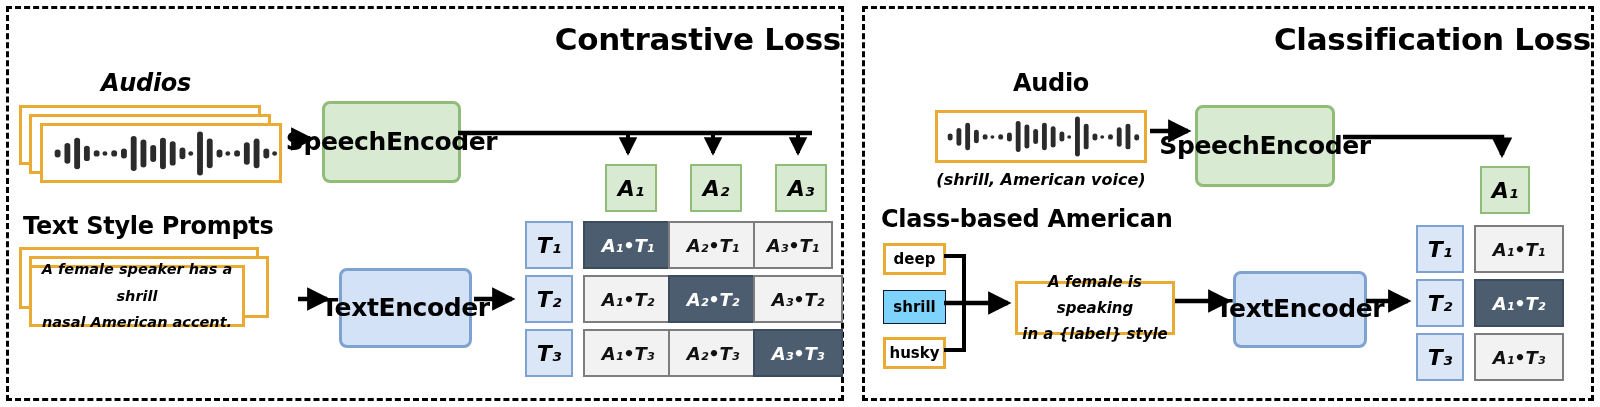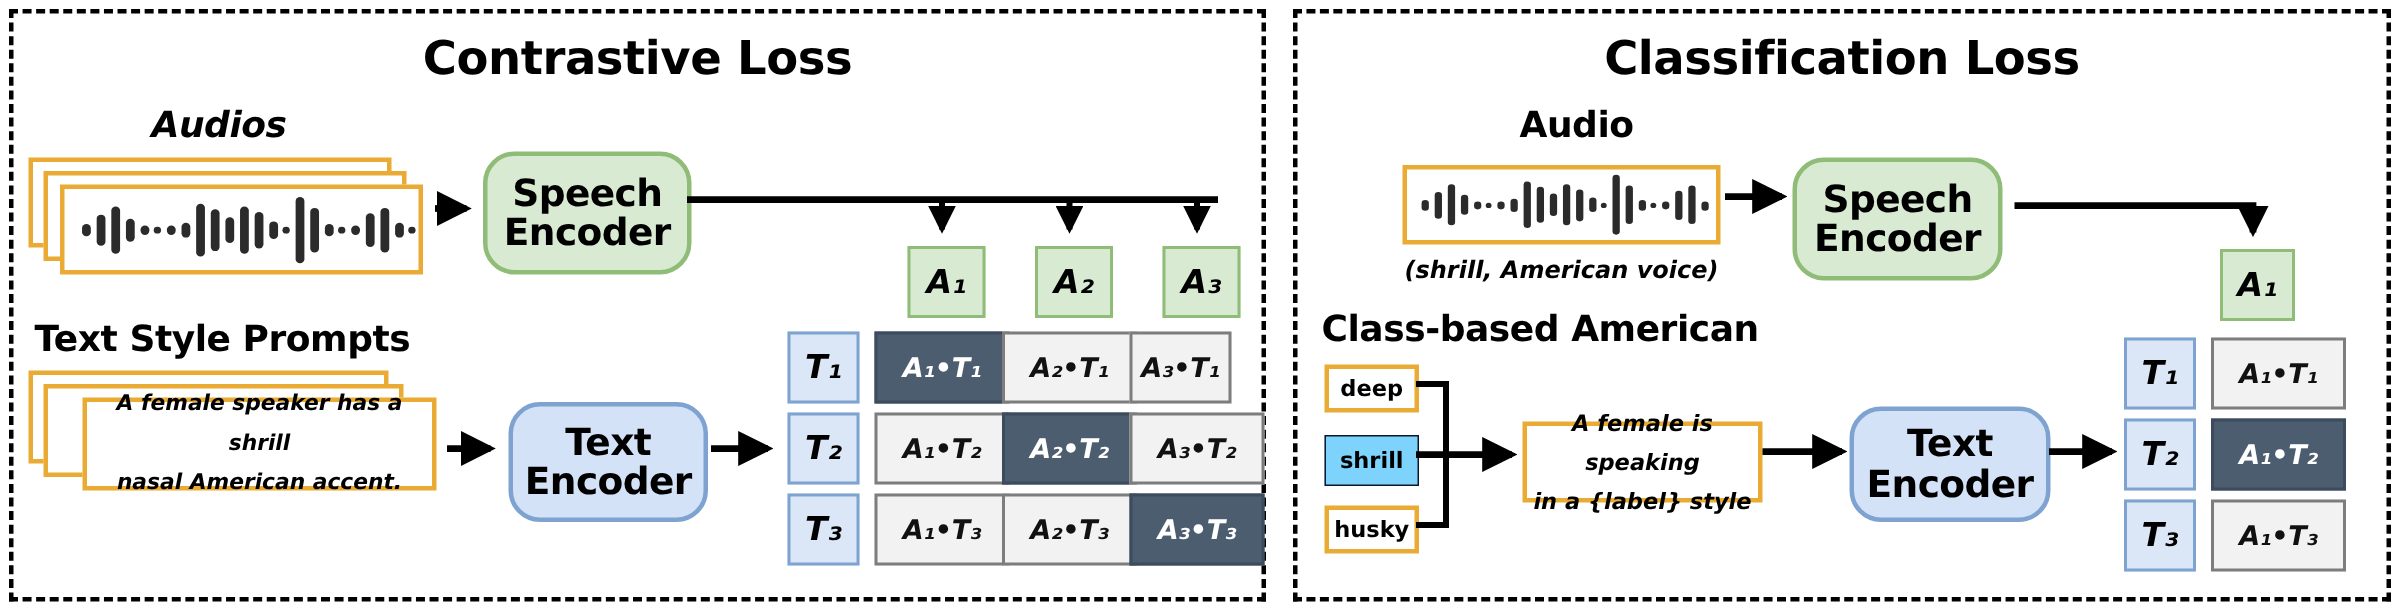--- a/index.html
+++ b/index.html
@@ -17,21 +17,21 @@
     height: 395px;
     border: 3px dashed #000000;
     background: #ffffff;
   }
   #panel-left  { left: 6px;   width: 838px; }
   #panel-right { left: 862px; width: 732px; }
 
   .panel-title {
     position: absolute;
     width: 100%;
-    text-align: center;
+    text-align: right;
     font-size: 31px;
     font-weight: bold;
     letter-spacing: -0.3px;
     color: #000;
     white-space: nowrap;
   }
 
   .section-label {
     position: absolute;
     font-size: 24px;
@@ -46,26 +46,26 @@
   .audio-card {
     position: absolute;
     background: #ffffff;
     border: 3px solid #e9ab33;
   }
   .wave { position: absolute; left: 0; top: 0; width: 100%; height: 100%; }
 
   
   .encoder {
     position: absolute;
-    display: flex; flex-direction: column;
+    display: flex; flex-direction: row;
     align-items: center; justify-content: center;
     font-size: 25px; font-weight: bold; line-height: 1.05;
     letter-spacing: -0.4px;
     color: #000;
-    border-radius: 21px;
+    border-radius: 8px;
   }
   .enc-speech { background: #d9ead3; border: 3px solid #8fbc76; }
   .enc-text   { background: #d4e2f7; border: 3px solid #7fa3d0; }
 
   
   .prompt-stack { position: absolute; }
   .prompt-card {
     position: absolute;
     background: #ffffff;
     border: 3px solid #e9ab33;
@@ -174,21 +174,21 @@
     <div class="encoder enc-speech" style="left:313px;top:92px;width:139px;height:82px;">
       <span>Speech</span>
       <span>Encoder</span>
     </div>
 
     <div class="section-label" style="top:203px;left:14px;">Text Style Prompts</div>
 
     <div class="prompt-stack" style="left:10px;top:238px;width:275px;height:100px;">
       <div class="prompt-card" style="left:0px; top:0px; width:240px;height:62px;"></div>
       <div class="prompt-card" style="left:10px;top:9px; width:240px;height:62px;"></div>
-      <div class="prompt-card" style="left:36px;top:18px;width:236px;height:62px;">
+      <div class="prompt-card" style="left:10px;top:18px;width:216px;height:62px;">
         <span>A female speaker has a shrill</span>
         <span>nasal American accent.</span>
       </div>
     </div>
 
     <div class="encoder enc-text" style="left:330px;top:259px;width:133px;height:80px;">
       <span>Text</span>
       <span>Encoder</span>
     </div>
 
@@ -211,21 +211,21 @@
     <div class="tbox" style="left:516px;top:320px;width:48px;height:48px;">
       <span>T₃</span>
     </div>
 
     <div class="cell on" style="left:574px;top:212px;width:90px;height:48px;">
         <span>A₁•T₁</span>
       </div>
     <div class="cell off" style="left:659px;top:212px;width:90px;height:48px;">
         <span>A₂•T₁</span>
       </div>
-    <div class="cell off" style="left:744px;top:212px;width:68px;height:48px;">
+    <div class="cell off" style="left:744px;top:212px;width:80px;height:48px;">
         <span>A₃•T₁</span>
       </div>
 
     <div class="cell off" style="left:574px;top:266px;width:90px;height:48px;">
         <span>A₁•T₂</span>
       </div>
     <div class="cell on" style="left:659px;top:266px;width:90px;height:48px;">
         <span>A₂•T₂</span>
       </div>
     <div class="cell off" style="left:744px;top:266px;width:90px;height:48px;">

